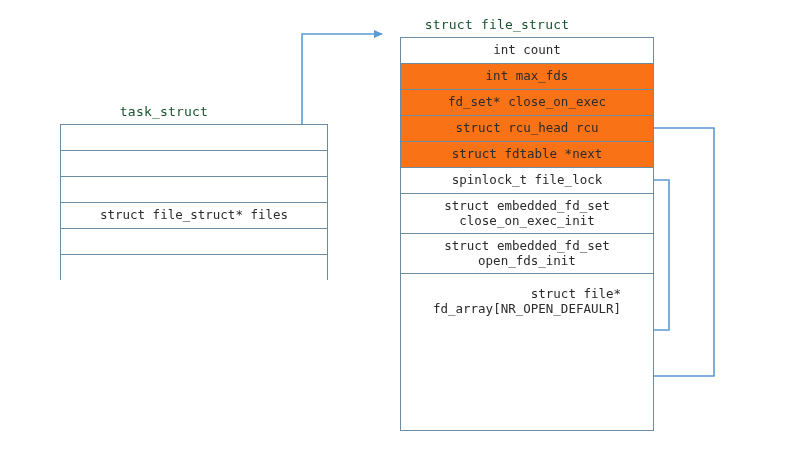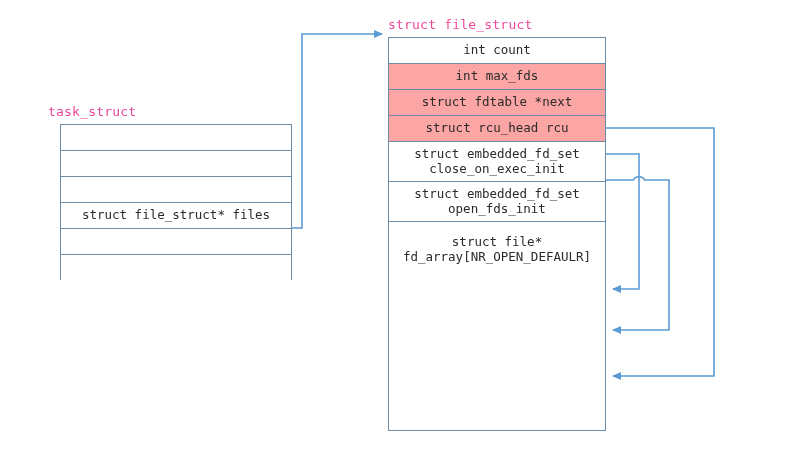--- a/index.html
+++ b/index.html
@@ -5,45 +5,45 @@
   html,body{margin:0;padding:0;background:#ffffff;}
   body{width:799px;height:460px;position:relative;overflow:hidden;
        font-family:"DejaVu Sans Mono","Liberation Mono",monospace;}
 
   #canvas{position:absolute;inset:0;width:799px;height:460px;}
 
   svg.wires{position:absolute;left:0;top:0;width:799px;height:460px;
             pointer-events:none;}
 
   .struct-title{
-    position:absolute;text-align:left;font-size:13px;color:#ec4899;
+    position:absolute;text-align:center;font-size:13px;color:#14532d;
     letter-spacing:0.2px;white-space:nowrap;
   }
 
   .box{position:absolute;box-sizing:border-box;
        border:1.3px solid #6B8CA4;background:#ffffff;}
 
   .row{box-sizing:border-box;
        border-bottom:1.3px solid #6B8CA4;
        display:flex;align-items:center;justify-content:center;
        font-size:12.5px;color:#2b2b2b;text-align:center;
        line-height:1.18;white-space:pre-line;background:#ffffff;}
   .row:last-child{border-bottom:none;}
-  .row.green{background:#fca5a5;}
+  .row.green{background:#f97316;}
   .row.empty{color:transparent;}
 
   
-  #task-struct{left:60px;top:124px;width:232px;height:156px;}
+  #task-struct{left:60px;top:124px;width:268px;height:156px;}
   #task-struct .row{height:26px;}
 
   
-  #file-struct{left:388px;top:37px;width:218px;height:394px;}
+  #file-struct{left:400px;top:37px;width:254px;height:394px;}
   #file-struct .row{height:26px;}
   #file-struct .row.tall{height:40px;}
-  #file-struct .row.xtall{height:55px;}
+  #file-struct .row.xtall{height:55px;text-align:right;}
 </style>
 </head>
 <body>
 
 <div id="canvas">
 
   <svg class="wires" viewBox="0 0 799 460">
     <defs>
       <marker id="arrowhead" markerWidth="9" markerHeight="8" refX="8" refY="4" orient="auto" markerUnits="userSpaceOnUse">
         <path d="M0,0 L9,4 L0,8 Z" fill="#5B9BD5"></path>
@@ -68,22 +68,24 @@
     <div class="row">struct file_struct* files</div>
     <div class="row empty"></div>
     <div class="row empty"></div>
   </div>
 
   <div class="struct-title" style="left:388px;top:17px;width:218px;">struct file_struct</div>
 
   <div class="box" id="file-struct">
     <div class="row">int count</div>
     <div class="row green">int max_fds</div>
+    <div class="row green">fd_set* close_on_exec</div>
+    <div class="row green">struct rcu_head rcu</div>
     <div class="row green">struct fdtable *next</div>
-    <div class="row green">struct rcu_head rcu</div>
+    <div class="row">spinlock_t file_lock</div>
     <div class="row tall">struct embedded_fd_set
 close_on_exec_init</div>
     <div class="row tall">struct embedded_fd_set
 open_fds_init</div>
     <div class="row xtall">struct file*
 fd_array[NR_OPEN_DEFAULR]</div>
   </div>
 
 </div>
 

